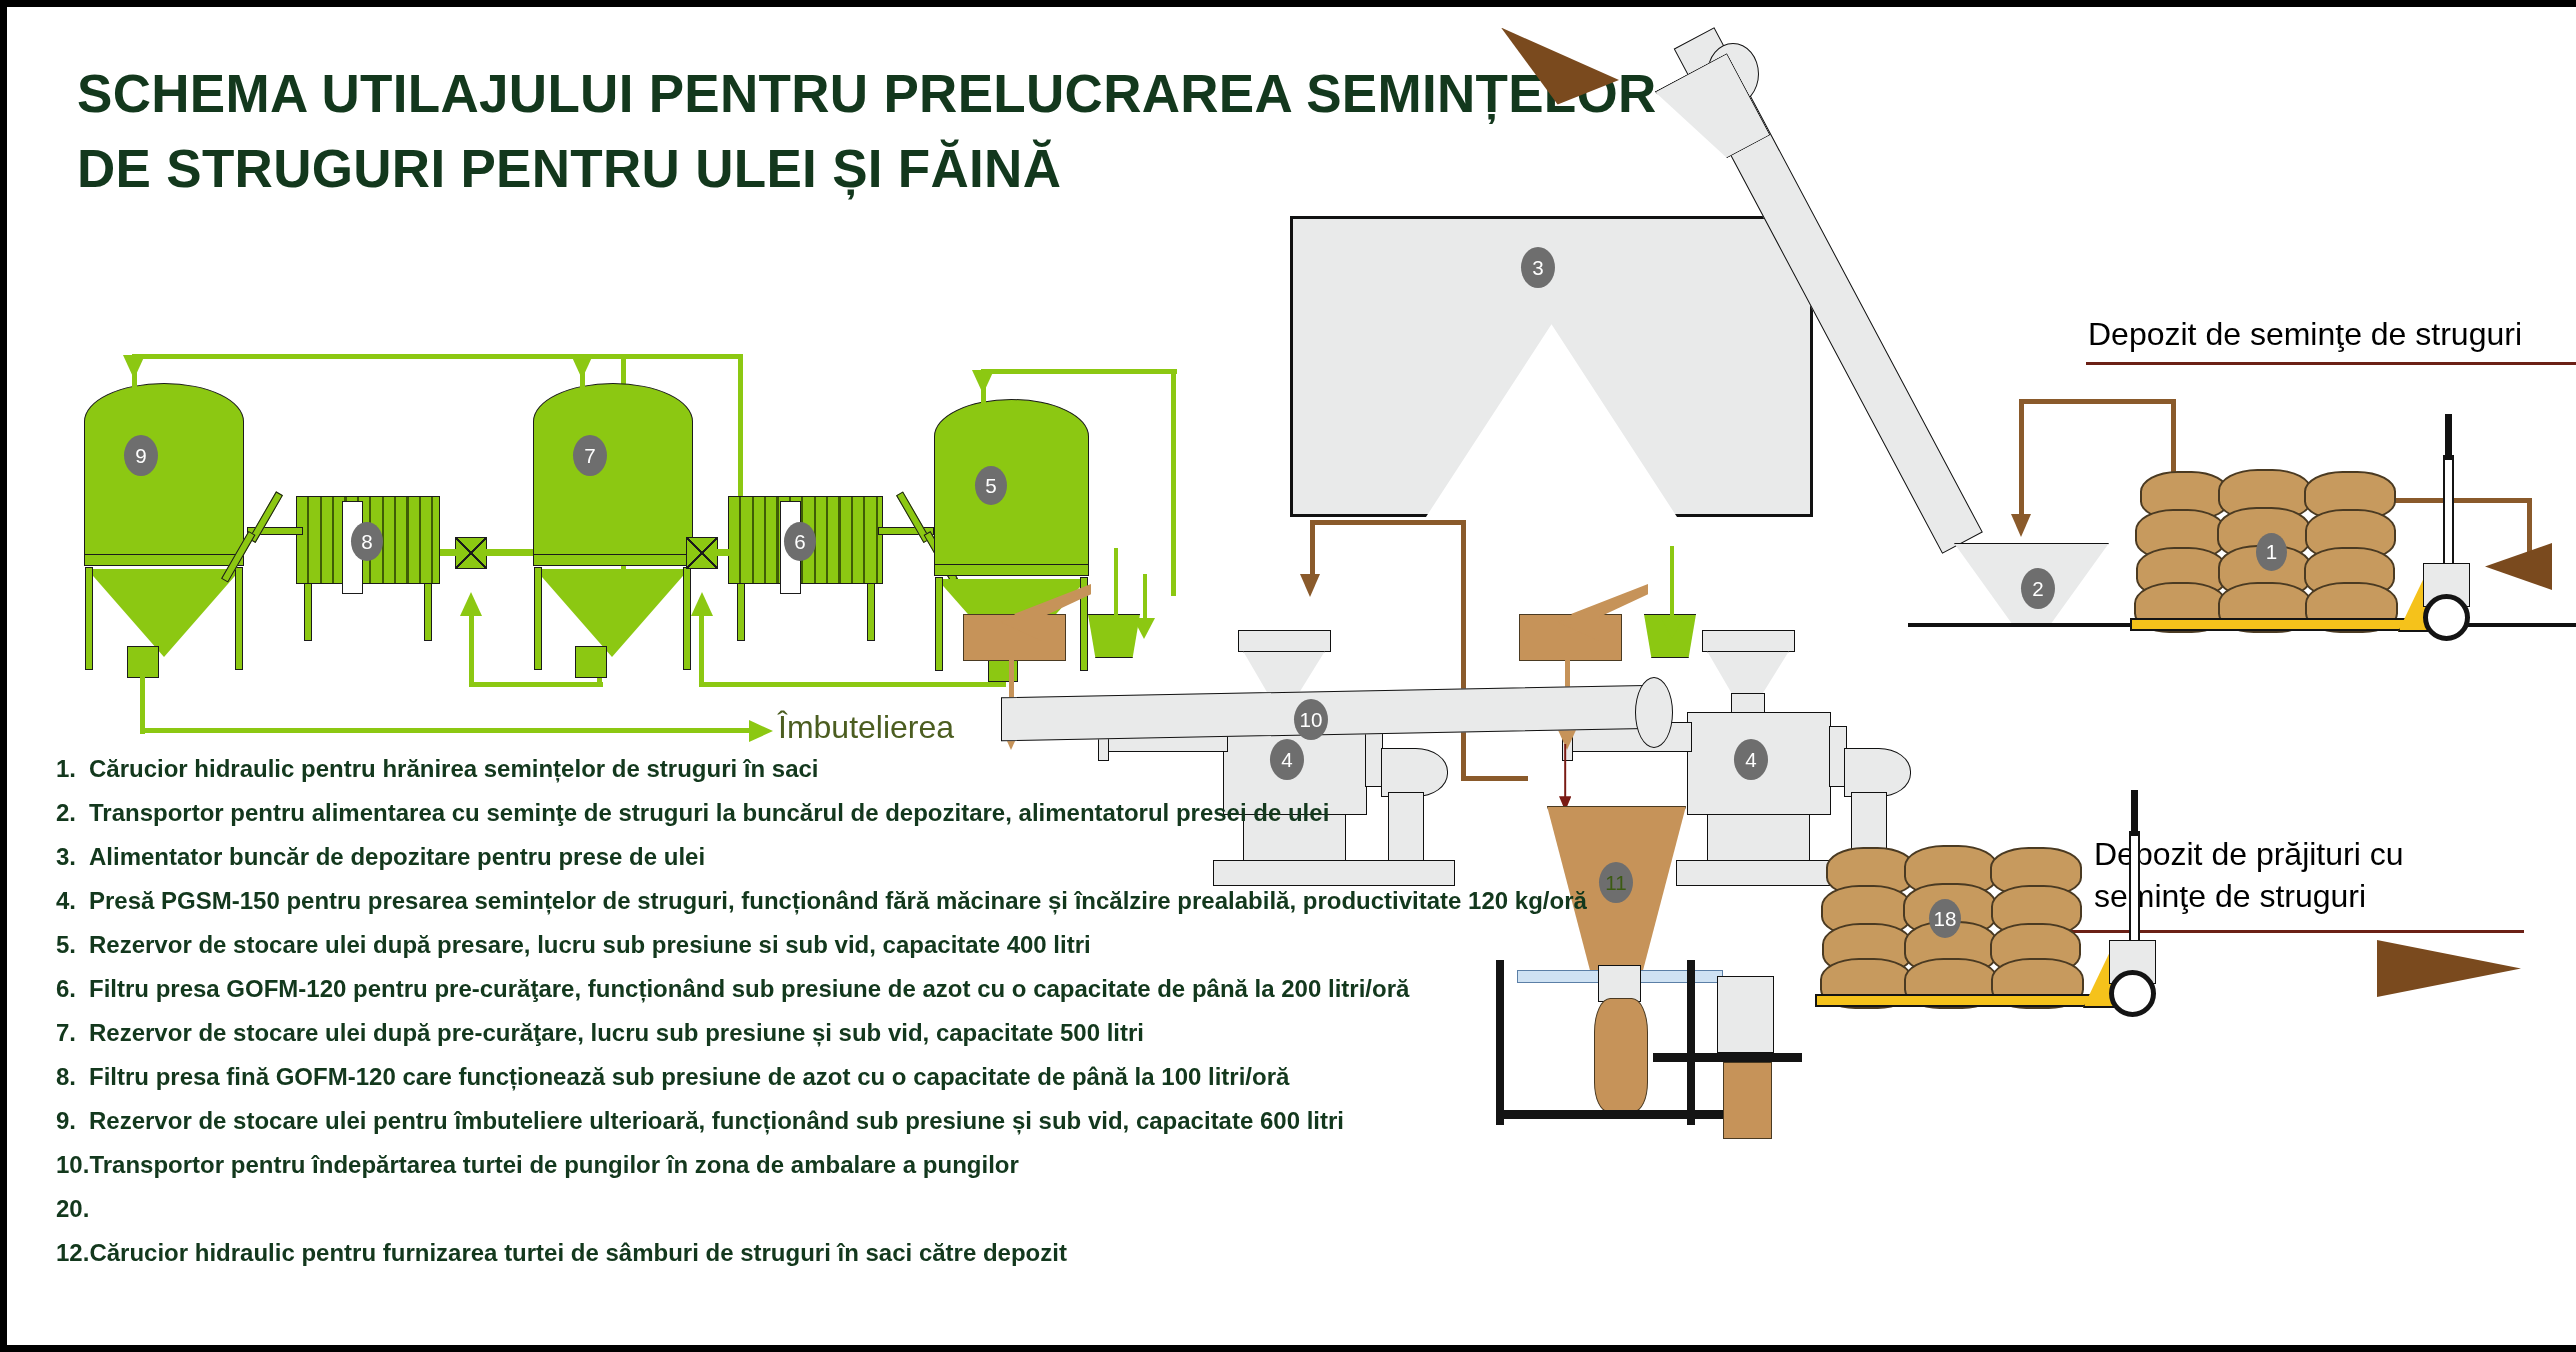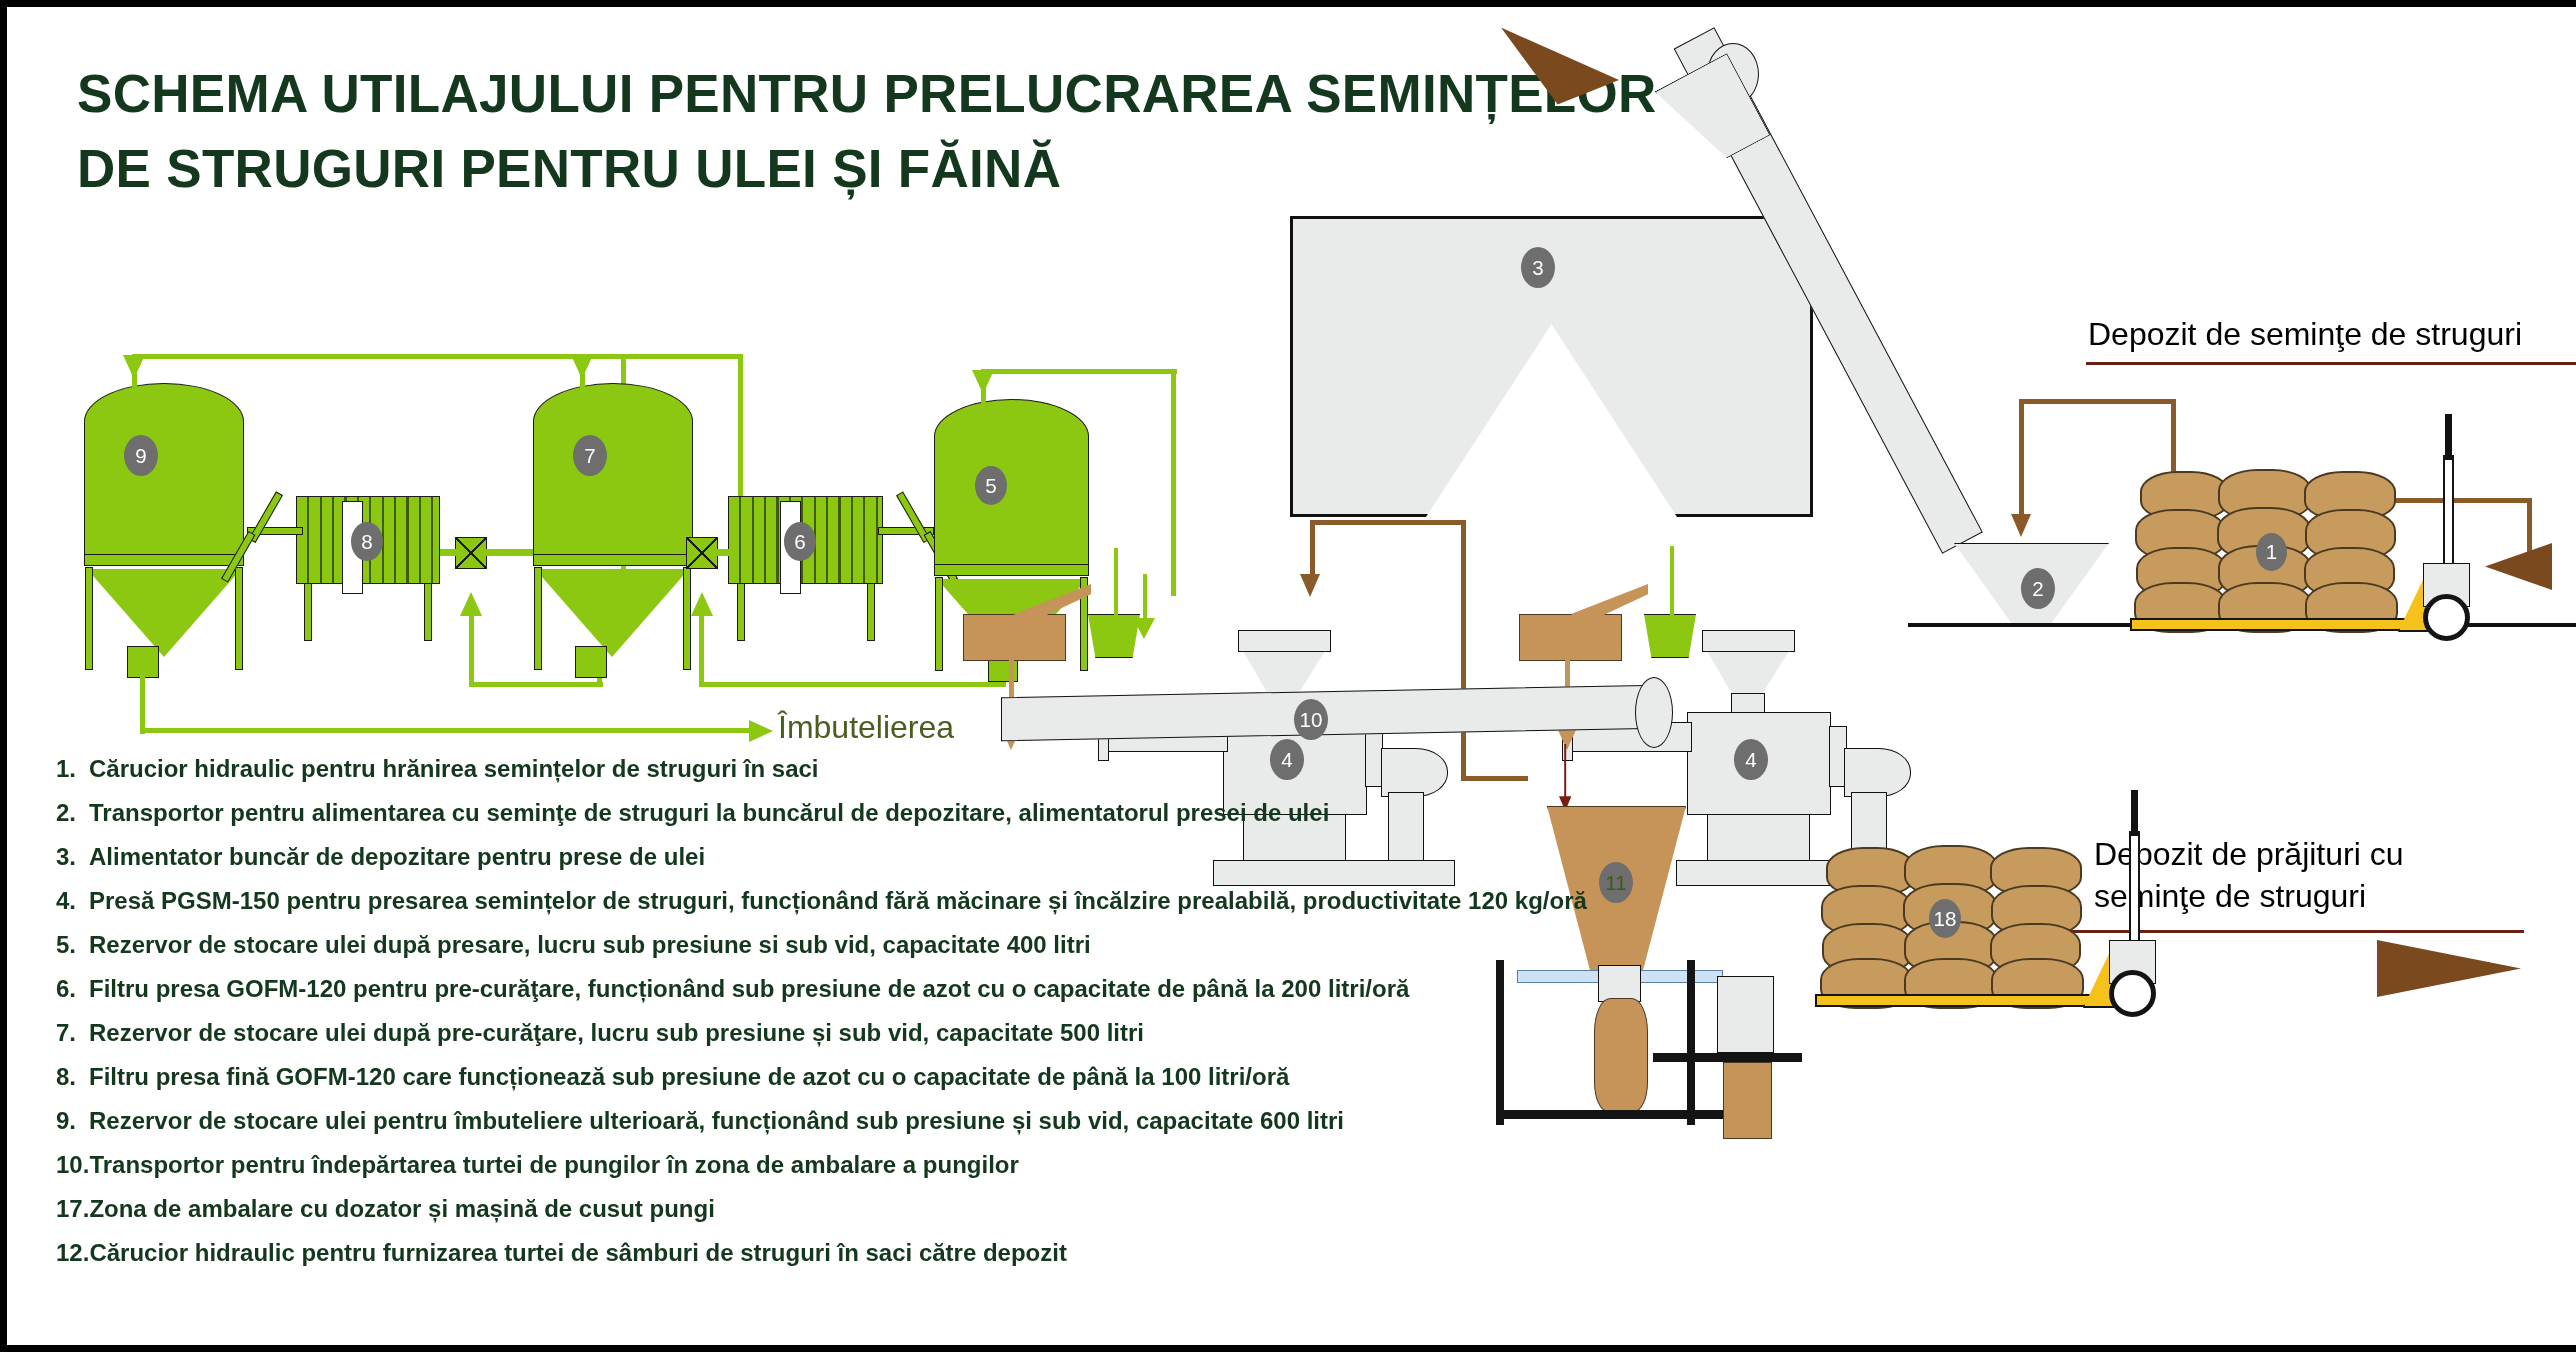--- a/index.html
+++ b/index.html
@@ -373,22 +373,21 @@
     </div>
     <div class="leg-row">
       <span class="leg-num">9.</span>
       <span class="leg-txt">Rezervor de stocare ulei pentru îmbuteliere ulterioară, funcționând sub presiune și sub vid, capacitate 600 litri</span>
     </div>
     <div class="leg-row">
       <span class="leg-num">10.</span>
       <span class="leg-txt">Transportor pentru îndepărtarea turtei de pungilor în zona de ambalare a pungilor</span>
     </div>
     <div class="leg-row">
-      <span class="leg-num">17.</span>
-      <span class="leg-txt">Zona de ambalare cu dozator și mașină de cusut pungi</span>
+      <span class="leg-num">20.</span>
     </div>
     <div class="leg-row">
       <span class="leg-num">12.</span>
       <span class="leg-txt">Cărucior hidraulic pentru furnizarea turtei de sâmburi de struguri în saci către depozit</span>
     </div>
   </div>
 
 </div>
 
 

